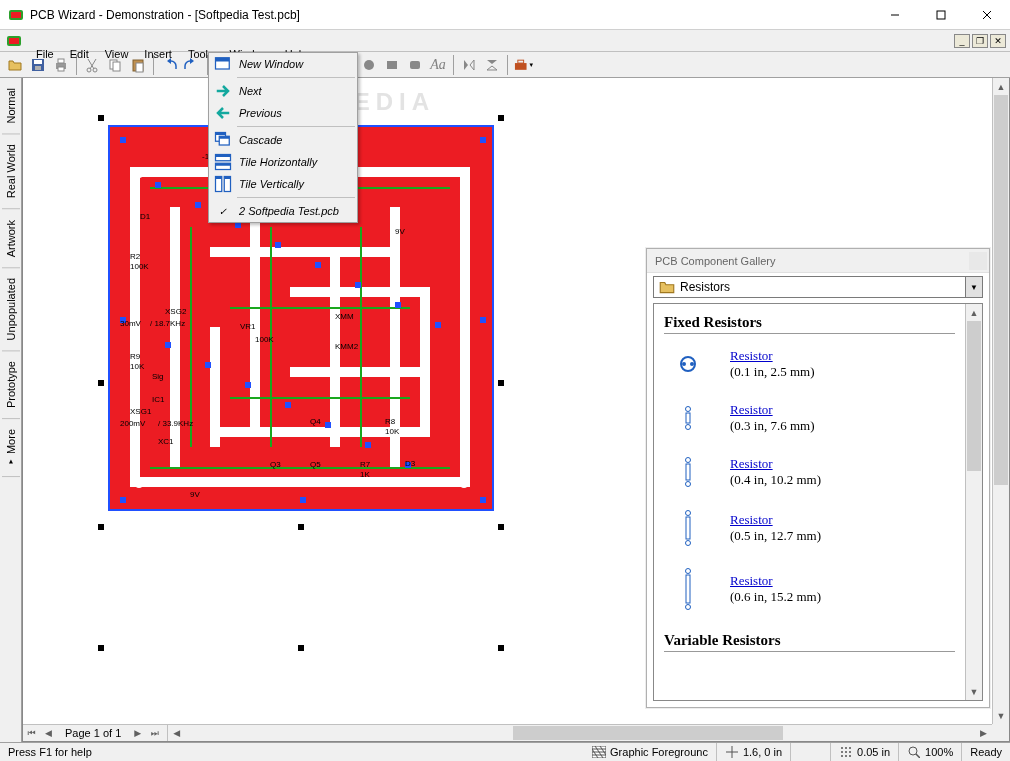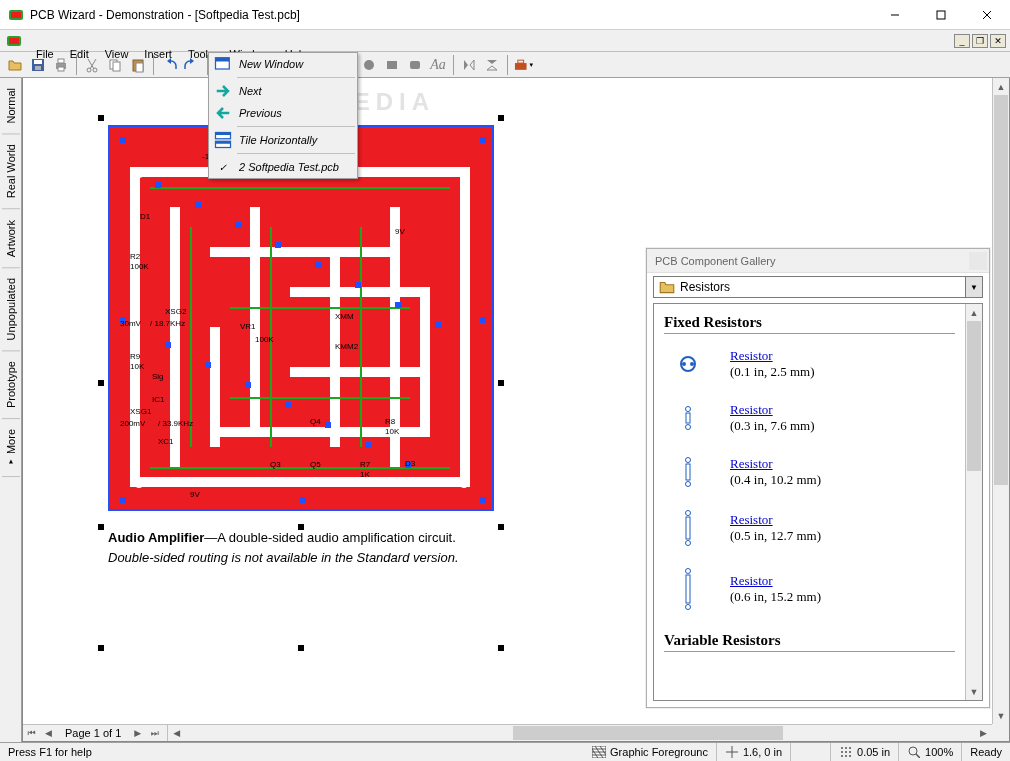--- a/index.html
+++ b/index.html
@@ -297,27 +297,49 @@
         <svg viewBox="0 0 16 16">
           <path d="M13 8H5M8 4L4 8l4 4" fill="none" stroke="#13a89e" stroke-width="2"></path>
         </svg>
       </span>
     <span>Previous</span>
   </div>
   <div class="dd-sep"></div>
   <div class="dd-item">
     <span class="dd-icon">
         <svg viewBox="0 0 16 16">
+          <rect x="2" y="2" width="8" height="7" fill="#fff" stroke="#2060c0"></rect>
+          <rect x="2" y="2" width="8" height="2" fill="#2060c0"></rect>
+          <rect x="5" y="5" width="8" height="7" fill="#fff" stroke="#2060c0"></rect>
+          <rect x="5" y="5" width="8" height="2" fill="#2060c0"></rect>
+        </svg>
+      </span>
+    <span>Cascade</span>
+  </div>
+  <div class="dd-item">
+    <span class="dd-icon">
+        <svg viewBox="0 0 16 16">
           <rect x="2" y="2" width="12" height="5" fill="#fff" stroke="#2060c0"></rect>
           <rect x="2" y="2" width="12" height="2" fill="#2060c0"></rect>
           <rect x="2" y="9" width="12" height="5" fill="#fff" stroke="#2060c0"></rect>
           <rect x="2" y="9" width="12" height="2" fill="#2060c0"></rect>
         </svg>
       </span>
     <span>Tile Horizontally</span>
+  </div>
+  <div class="dd-item">
+    <span class="dd-icon">
+        <svg viewBox="0 0 16 16">
+          <rect x="2" y="2" width="5" height="12" fill="#fff" stroke="#2060c0"></rect>
+          <rect x="2" y="2" width="5" height="2" fill="#2060c0"></rect>
+          <rect x="9" y="2" width="5" height="12" fill="#fff" stroke="#2060c0"></rect>
+          <rect x="9" y="2" width="5" height="2" fill="#2060c0"></rect>
+        </svg>
+      </span>
+    <span>Tile Vertically</span>
   </div>
   <div class="dd-sep"></div>
   <div class="dd-item">
     <span class="dd-check">✓</span>
     <span>2 Softpedia Test.pcb</span>
   </div>
 </div>
 
 <div class="workarea">
   <div class="sidebar">
@@ -437,24 +459,20 @@
       <div class="comp-label" style="left:200px;top:333px;">Q5</div>
       <div class="comp-label" style="left:275px;top:290px;">R8</div>
       <div class="comp-label" style="left:275px;top:300px;">10K</div>
       <div class="comp-label" style="left:250px;top:333px;">R7</div>
       <div class="comp-label" style="left:250px;top:343px;">1K</div>
       <div class="comp-label" style="left:295px;top:332px;">D3</div>
       <div class="comp-label" style="left:80px;top:363px;">9V</div>
       <div class="comp-label" style="left:30px;top:85px;">D1</div>
     </div>
 
-    <div class="caption-area">
-      <div><span class="title-strong">Audio Amplifier</span><span>—A double-sided audio amplification circuit.</span></div>
-      <div class="line2">Double-sided routing is not available in the Standard version.</div>
-    </div>
 
     <div class="gallery">
       <div class="gallery-title">
         <span>PCB Component Gallery</span>
         <span class="close-sq"></span>
       </div>
       <div class="gallery-combo">
         <span class="folder-ic">
             <svg viewBox="0 0 16 16">
               <path d="M2 4h4l1 2h7v7H2z" fill="#e6c060" stroke="#a07820"></path>

